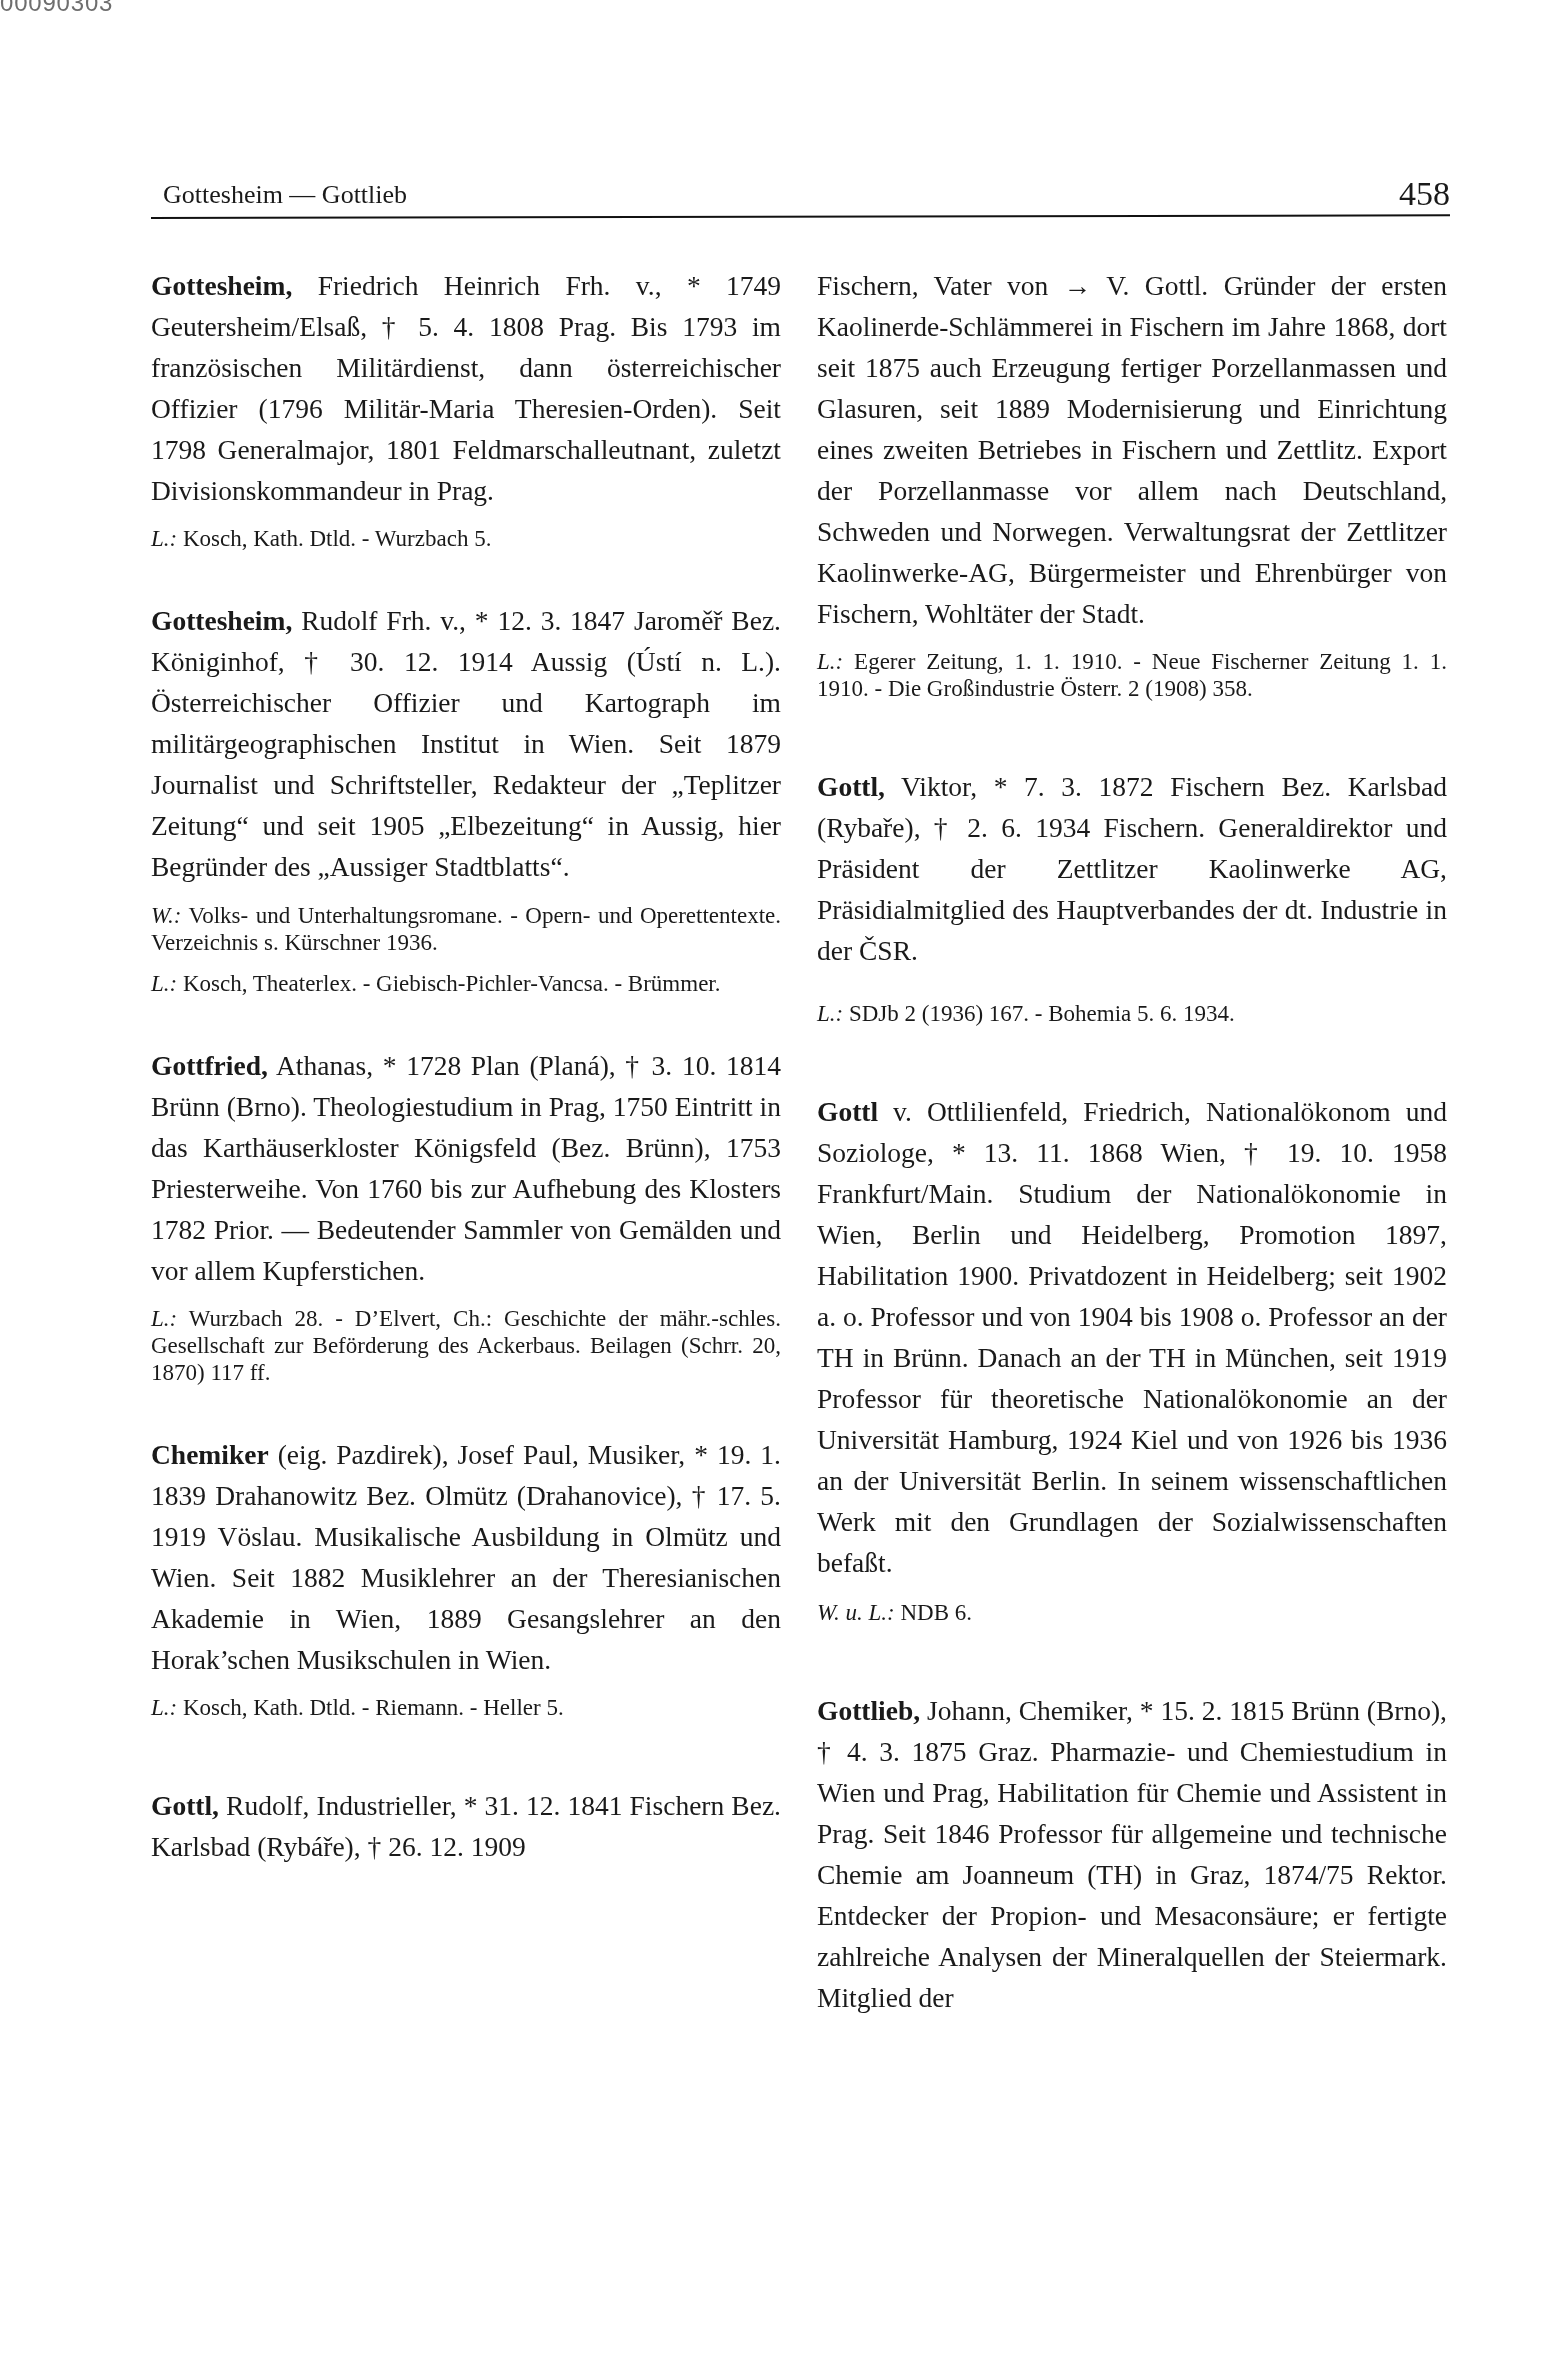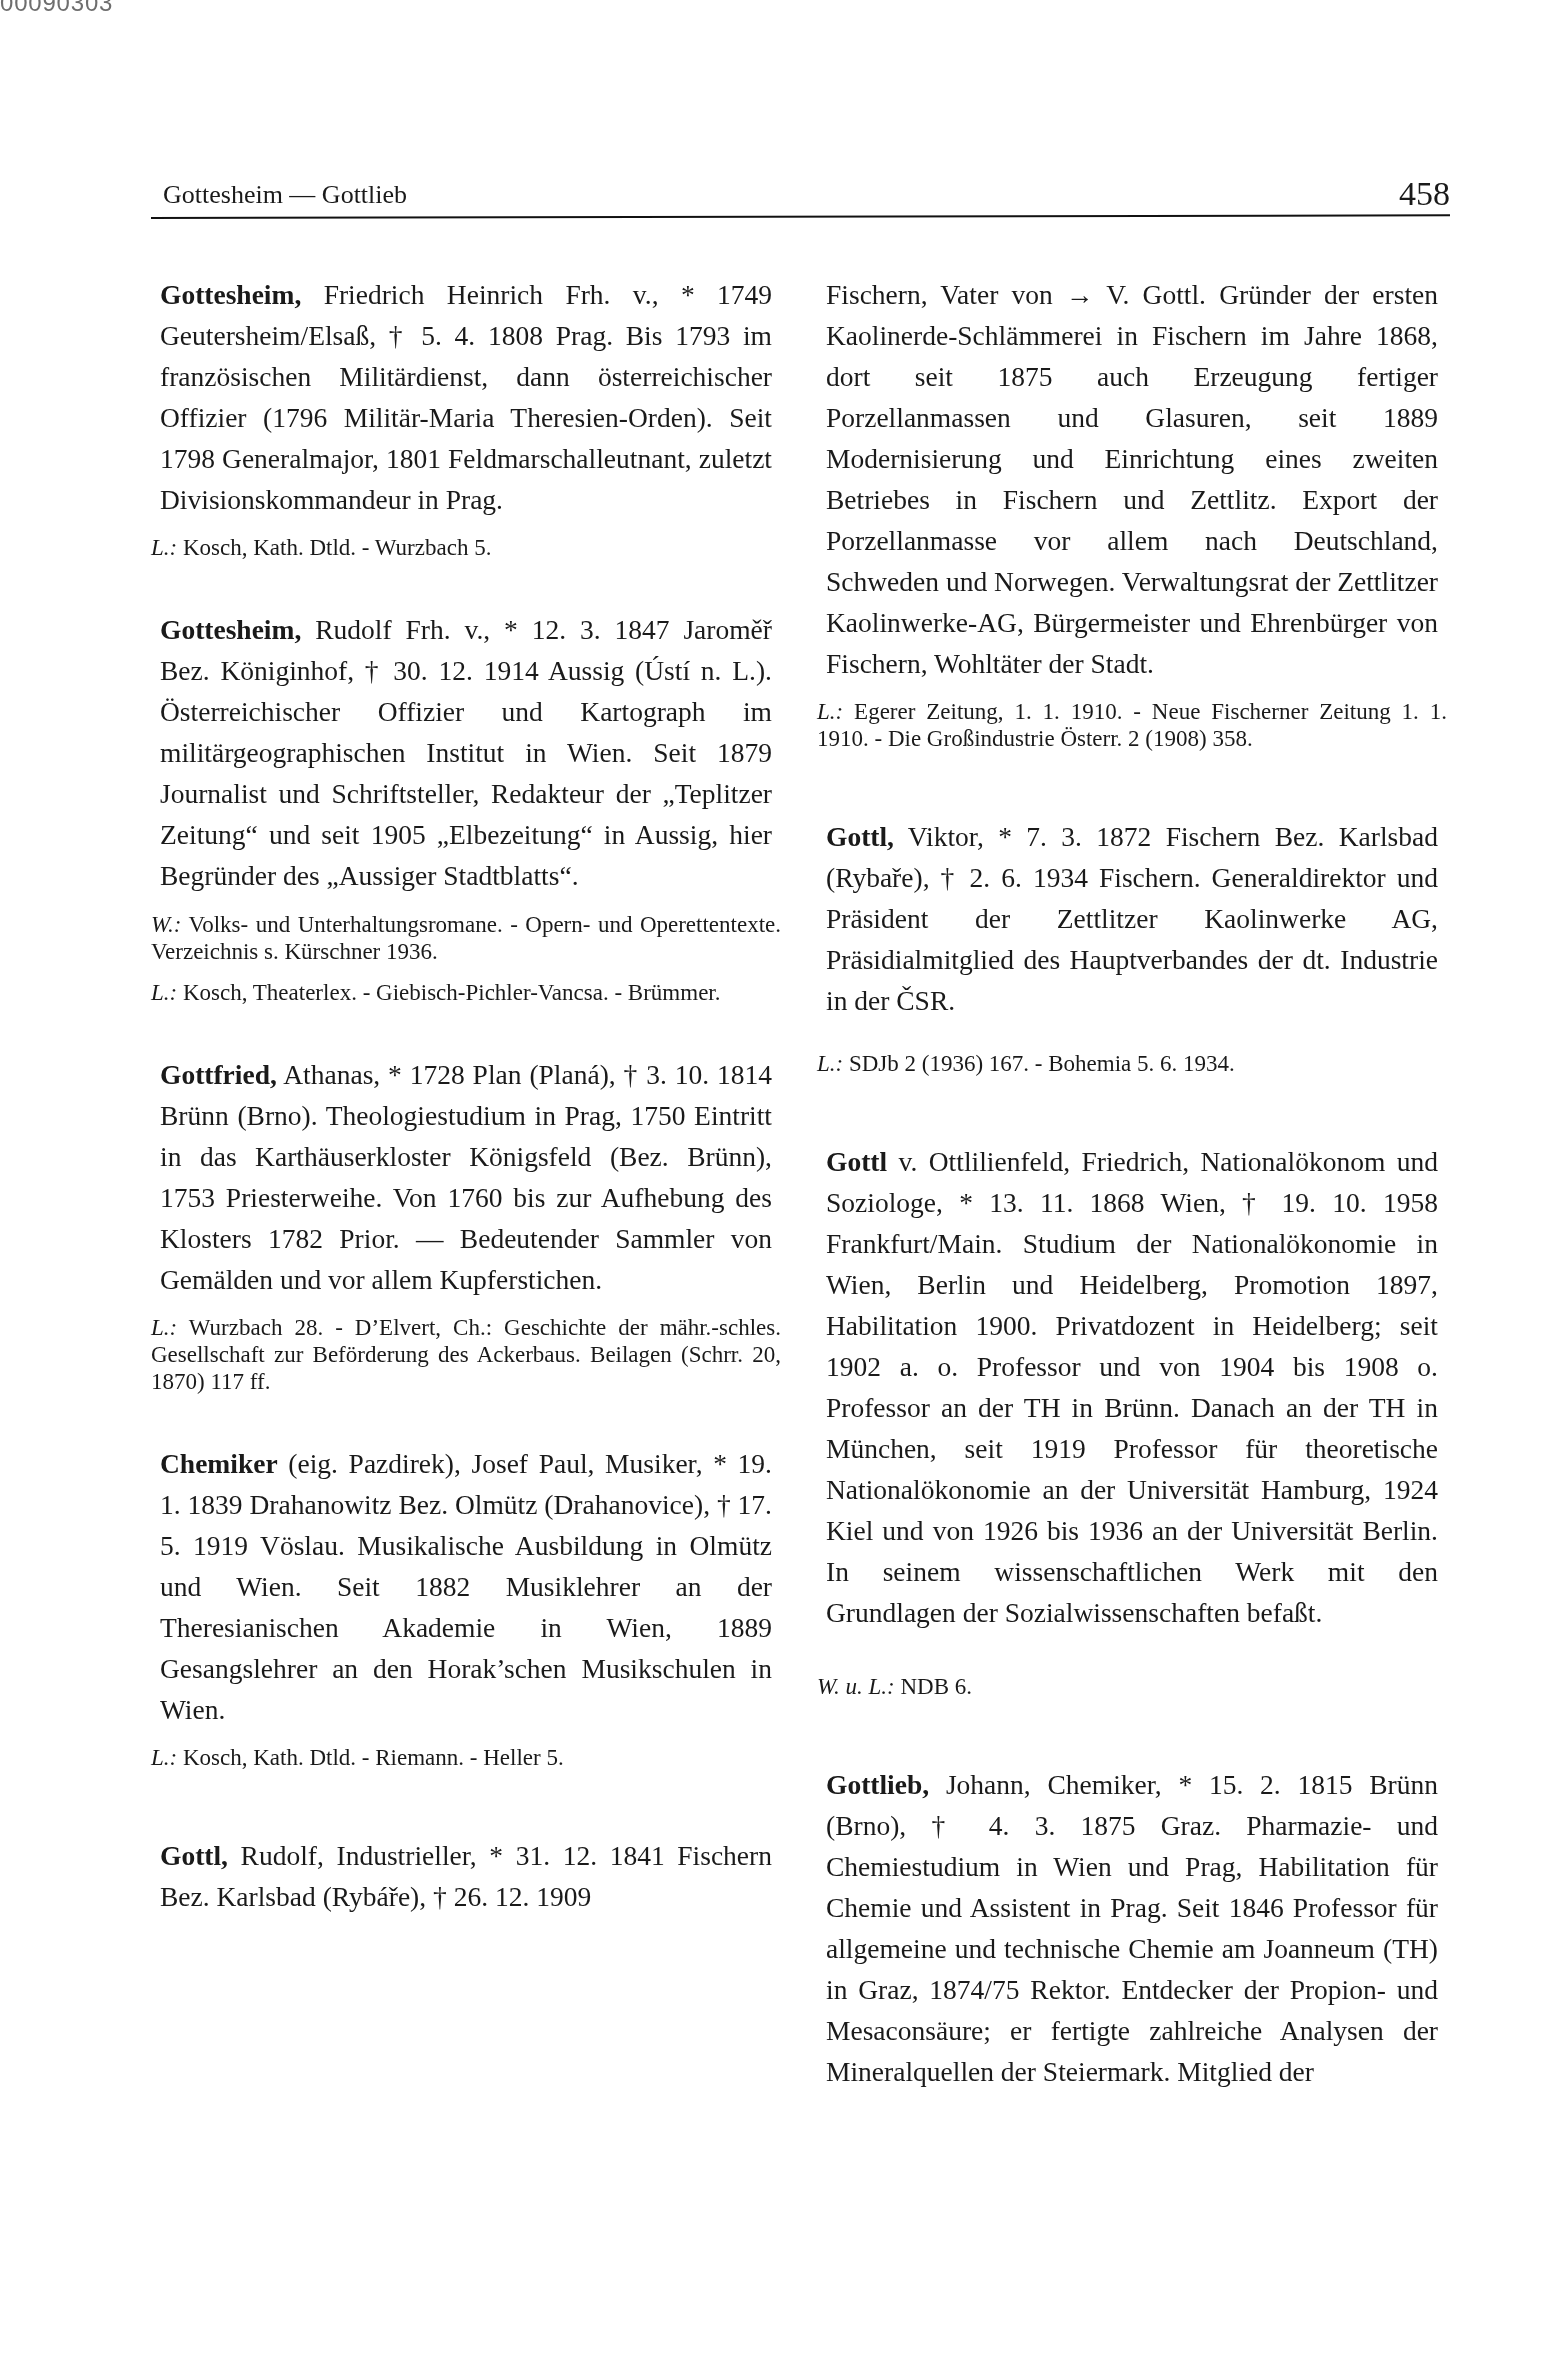--- a/index.html
+++ b/index.html
@@ -19,21 +19,21 @@
   .running-head .page-no { position: absolute; right: 0; top: -4.8px; font-size: 34px; }
   .head-rule {
     position: absolute; left: 151px; top: 217px; width: 1299px; height: 2.4px;
     background: #111; transform: rotate(-0.12deg); transform-origin: left center;
   }
   .column { position: absolute; top: 265px; width: 630px; }
   .col-left { left: 151px; }
   .col-right { left: 817px; }
   .entry { margin: 0 0 32px 0; }
   .body-p {
-    font-size: 27.5px; line-height: 41px; text-align: justify; margin: 9px;
+    font-size: 27.5px; line-height: 41px; text-align: justify; margin: 0;
     hyphens: manual;
   }
   .ref-p {
     font-size: 23px; line-height: 27px; text-align: justify; margin: 14.3px 0 0 0;
   }
   .lemma { font-weight: bold; }
   .it { font-style: italic; }
   .gap-lg { margin-top: 48px; }
   .gap-xl { margin-top: 64px; }
 </style>
@@ -84,21 +84,21 @@
     <p class="ref-p"><span class="it">L.:</span><span> Egerer Zeitung, 1. 1. 1910. - Neue Fischerner Zeitung 1. 1. 1910. - Die Großindustrie Österr. 2 (1908) 358.</span></p>
   </div>
 
   <div class="entry gap-xl">
     <p class="body-p"><span class="lemma">Gottl,</span><span> Viktor, * 7. 3. 1872 Fischern Bez. Karlsbad (Rybaře), † 2. 6. 1934 Fischern. Generaldirektor und Präsident der Zettlitzer Kaolinwerke AG, Präsidialmitglied des Hauptverbandes der dt. Industrie in der ČSR.</span></p>
     <p class="ref-p" style="margin-top:29px"><span class="it">L.:</span><span> SDJb 2 (1936) 167. - Bohemia 5. 6. 1934.</span></p>
   </div>
 
   <div class="entry gap-xl">
     <p class="body-p"><span class="lemma">Gottl</span><span> v. Ottlilienfeld, Friedrich, Nationalökonom und Soziologe, * 13. 11. 1868 Wien, † 19. 10. 1958 Frankfurt/Main. Studium der Nationalökonomie in Wien, Berlin und Heidelberg, Promotion 1897, Habilitation 1900. Privatdozent in Heidelberg; seit 1902 a. o. Professor und von 1904 bis 1908 o. Professor an der TH in Brünn. Danach an der TH in München, seit 1919 Professor für theoretische Nationalökonomie an der Universität Hamburg, 1924 Kiel und von 1926 bis 1936 an der Universität Berlin. In seinem wissenschaftlichen Werk mit den Grundlagen der Sozialwissenschaften befaßt.</span></p>
-    <p class="ref-p" style="margin-top:40px"><span class="it">W. u. L.:</span><span> NDB 6.</span></p>
+    <p class="ref-p" style="margin-top:16px"><span class="it">W. u. L.:</span><span> NDB 6.</span></p>
   </div>
 
   <div class="entry gap-xl">
     <p class="body-p"><span class="lemma">Gottlieb,</span><span> Johann, Chemiker, * 15. 2. 1815 Brünn (Brno), † 4. 3. 1875 Graz. Pharmazie- und Chemiestudium in Wien und Prag, Habilitation für Chemie und Assistent in Prag. Seit 1846 Professor für allgemeine und technische Chemie am Joanneum (TH) in Graz, 1874/75 Rektor. Entdecker der Propion- und Mesaconsäure; er fertigte zahlreiche Analysen der Mineralquellen der Steiermark. Mitglied der</span></p>
   </div>
 
 </div>
 
 
 </body></html>

